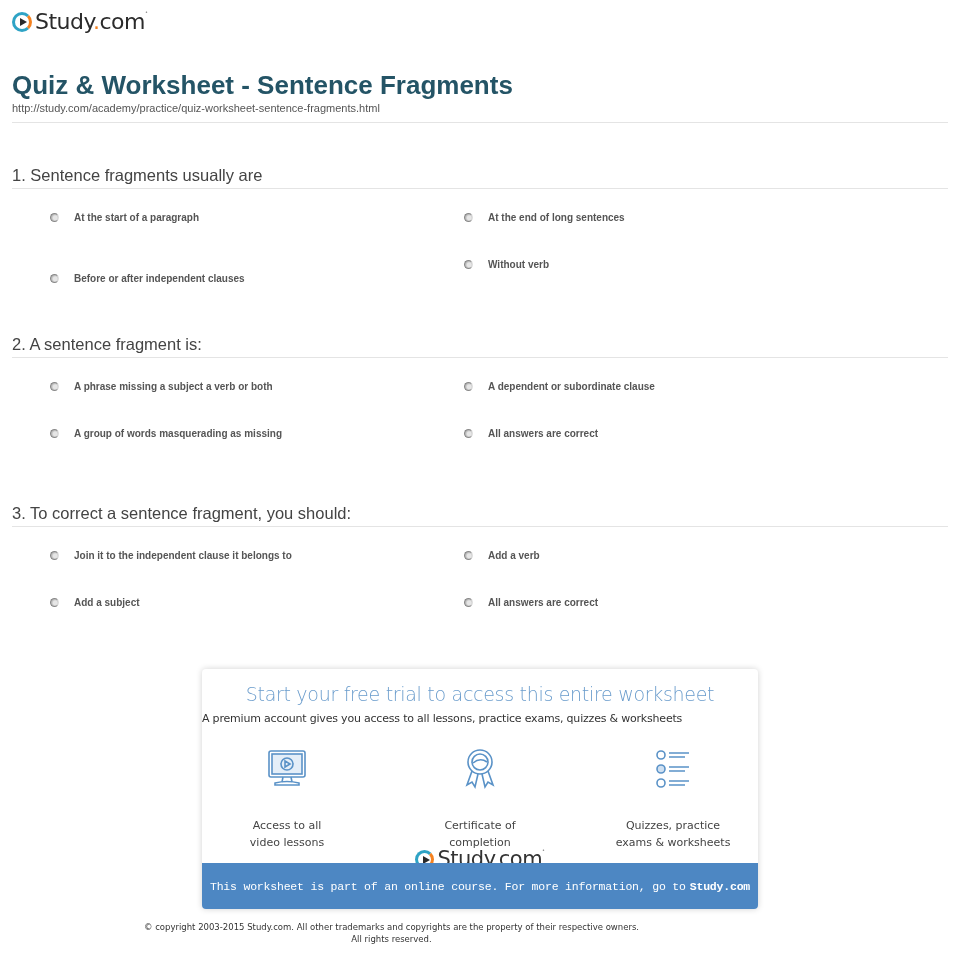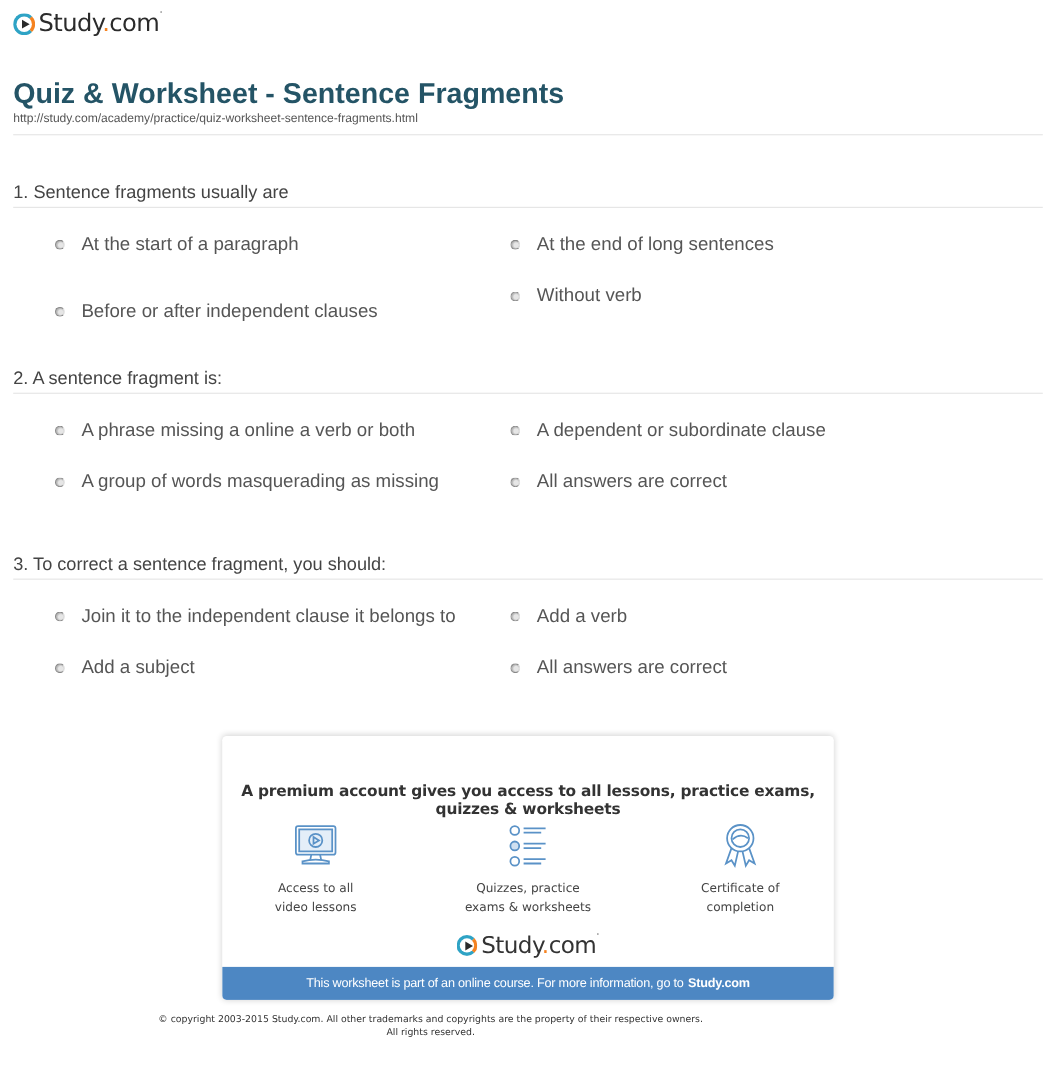--- a/index.html
+++ b/index.html
@@ -13,33 +13,33 @@
   .logo-text .dot { color: #f58220; }
   .logo-tm { font-size: 5px; vertical-align: top; color: #777; }
 
   .title { position: absolute; left: 12px; top: 70px; font-size: 26px; font-weight: bold; color: #245466; white-space: nowrap; }
   .url { position: absolute; left: 12px; top: 102px; font-size: 11px; color: #555; }
   .hr { position: absolute; left: 12px; right: 14px; height: 1px; background: #e4e4e4; }
 
   .q-title { position: absolute; left: 12px; font-size: 16.5px; color: #444; }
   .opt { position: absolute; display: flex; align-items: center; }
   .radio { width: 9px; height: 9px; border-radius: 50%; background: radial-gradient(circle at 60% 55%, #e6e6e6 0 35%, #bdbdbd 60%, #9a9a9a 100%); border: 1px solid #888; border-right-color: #ddd; margin-right: 15px; }
-  .opt-label { font-size: 17px; font-weight: normal; color: #555; }
+  .opt-label { font-size: 10px; font-weight: bold; color: #555; }
 
   .promo { position: absolute; left: 202px; top: 669px; width: 556px; height: 240px; background: #fff; border-radius: 4px; box-shadow: 0 0 6px rgba(0,0,0,0.18); overflow: hidden; }
   .promo-head { position: absolute; top: 14px; width: 100%; text-align: center; font-family: "DejaVu Sans", sans-serif; font-size: 19px; color: #6a9ccc; font-weight: 300; letter-spacing: -0.3px; }
-  .promo-sub { position: absolute; top: 43px; width: 100%; text-align: center; font-family: "DejaVu Sans", sans-serif; font-size: 14px; color: #333; letter-spacing: -0.2px; font-weight: bold; }
+  .promo-sub { position: absolute; top: 43px; width: 100%; text-align: left; font-family: "DejaVu Sans", sans-serif; font-size: 11px; color: #333; letter-spacing: -0.2px; }
   .features { position: absolute; top: 78px; left: 20px; right: 20px; display: flex; justify-content: space-between; }
-  .feature { width: 130px; display: flex; flex-direction: column; align-items: center; }
+  .feature { width: 130px; display: flex; flex-direction: column; align-items: center; gap: 18px; }
   .feature svg { height: 44px; }
   .feature-label { margin-top: 8px; text-align: center; font-family: "DejaVu Sans", sans-serif; font-size: 11px; line-height: 17px; color: #444; white-space: pre-line; }
   .promo-logo { position: absolute; top: 178px; width: 100%; display: flex; justify-content: center; align-items: center; }
   .promo-logo .logo-mark { width: 19px; height: 19px; }
   .promo-logo .logo-text { font-size: 21px; color: #333; }
-  .promo-bar { position: absolute; bottom: 0; left: 0; right: 0; height: 30px; background: #4d87c3; display: flex; align-items: center; justify-content: center; font-family: Liberation Sans, sans-serif; font-size: 11.5px; color: #fff; letter-spacing: -0.2px; }
+  .promo-bar { position: absolute; bottom: 0; left: 0; right: 0; height: 46px; background: #4d87c3; display: flex; align-items: center; justify-content: center; font-family: Liberation Mono, monospace; font-size: 11.5px; color: #fff; letter-spacing: -0.2px; }
   .promo-bar b { margin-left: 4px; }
 
   .copyright { position: absolute; top: 921px; left: 0; width: 771px; text-align: center; font-family: "DejaVu Sans", sans-serif; font-size: 8.5px; color: #333; line-height: 12px; padding-left: 12px; }
 </style>
 </head>
 <body>
 
 <div class="logo">
   <span class="logo-mark"></span>
   <span class="logo-text"><span>Study</span><span class="dot">.</span><span>com</span><span class="logo-tm">•</span></span>
@@ -68,21 +68,21 @@
       <span class="radio"></span>
       <span class="opt-label">Without verb</span>
     </label>
 </div>
 
 <div>
   <div class="q-title" style="top:335px">2. A sentence fragment is:</div>
   <div class="hr" style="top:357px"></div>
   <label class="opt" style="left:50px;top:381px">
       <span class="radio"></span>
-      <span class="opt-label">A phrase missing a online a verb or both</span>
+      <span class="opt-label">A phrase missing a subject a verb or both</span>
     </label>
   <label class="opt" style="left:464px;top:381px">
       <span class="radio"></span>
       <span class="opt-label">A dependent or subordinate clause</span>
     </label>
   <label class="opt" style="left:50px;top:428px">
       <span class="radio"></span>
       <span class="opt-label">A group of words masquerading as missing</span>
     </label>
   <label class="opt" style="left:464px;top:428px">
@@ -106,57 +106,58 @@
       <span class="radio"></span>
       <span class="opt-label">Add a subject</span>
     </label>
   <label class="opt" style="left:464px;top:597px">
       <span class="radio"></span>
       <span class="opt-label">All answers are correct</span>
     </label>
 </div>
 
 <div class="promo">
+  <div class="promo-head">Start your free trial to access this entire worksheet</div>
   <div class="promo-sub">A premium account gives you access to all lessons, practice exams, quizzes &amp; worksheets</div>
 
   <div class="features">
     <div class="feature">
       <svg viewBox="0 0 44 44" width="44" fill="none" stroke="#5a92c7" stroke-width="1.6">
         <rect x="4" y="4" width="36" height="26" rx="2"></rect>
           <rect x="7" y="7" width="30" height="20" fill="#e4eef8"></rect>
         <circle cx="22" cy="17" r="6"></circle>
           <path d="M20 14 L25 17 L20 20 Z"></path>
         <path d="M18 30 L17 35 M26 30 L27 35"></path>
           <path d="M10 36 Q22 33 34 36 L34 38 L10 38 Z"></path>
       </svg>
       <div class="feature-label">Access to all
 video lessons</div>
     </div>
     <div class="feature">
       <svg viewBox="0 0 44 44" width="44" fill="none" stroke="#5a92c7" stroke-width="1.6">
+        <circle cx="22" cy="15" r="12"></circle>
+          <circle cx="22" cy="15" r="8"></circle>
+        <path d="M15 16 Q22 10 29 15"></path>
+        <path d="M14 24 L9 38 L14 35 L17 40 L20 27"></path>
+          <path d="M30 24 L35 38 L30 35 L27 40 L24 27"></path>
+      </svg>
+      <div class="feature-label">Certificate of
+completion</div>
+    </div>
+    <div class="feature">
+      <svg viewBox="0 0 44 44" width="44" fill="none" stroke="#5a92c7" stroke-width="1.6">
         <circle cx="10" cy="8" r="4"></circle>
           <path d="M18 6 H38 M18 10 H34"></path>
         <circle cx="10" cy="22" r="4" fill="#cfe0f1"></circle>
           <path d="M18 20 H38 M18 24 H34"></path>
         <circle cx="10" cy="36" r="4"></circle>
           <path d="M18 34 H38 M18 38 H34"></path>
       </svg>
       <div class="feature-label">Quizzes, practice
 exams &amp; worksheets</div>
-    </div>
-    <div class="feature">
-      <svg viewBox="0 0 44 44" width="44" fill="none" stroke="#5a92c7" stroke-width="1.6">
-        <circle cx="22" cy="15" r="12"></circle>
-          <circle cx="22" cy="15" r="8"></circle>
-        <path d="M15 16 Q22 10 29 15"></path>
-        <path d="M14 24 L9 38 L14 35 L17 40 L20 27"></path>
-          <path d="M30 24 L35 38 L30 35 L27 40 L24 27"></path>
-      </svg>
-      <div class="feature-label">Certificate of
-completion</div>
     </div>
   </div>
 
   <div class="promo-logo">
     <span class="logo-mark"></span>
     <span class="logo-text"><span>Study</span><span class="dot">.</span><span>com</span><span class="logo-tm">•</span></span>
   </div>
 
   <div class="promo-bar">
     <span>This worksheet is part of an online course. For more information, go to</span>

